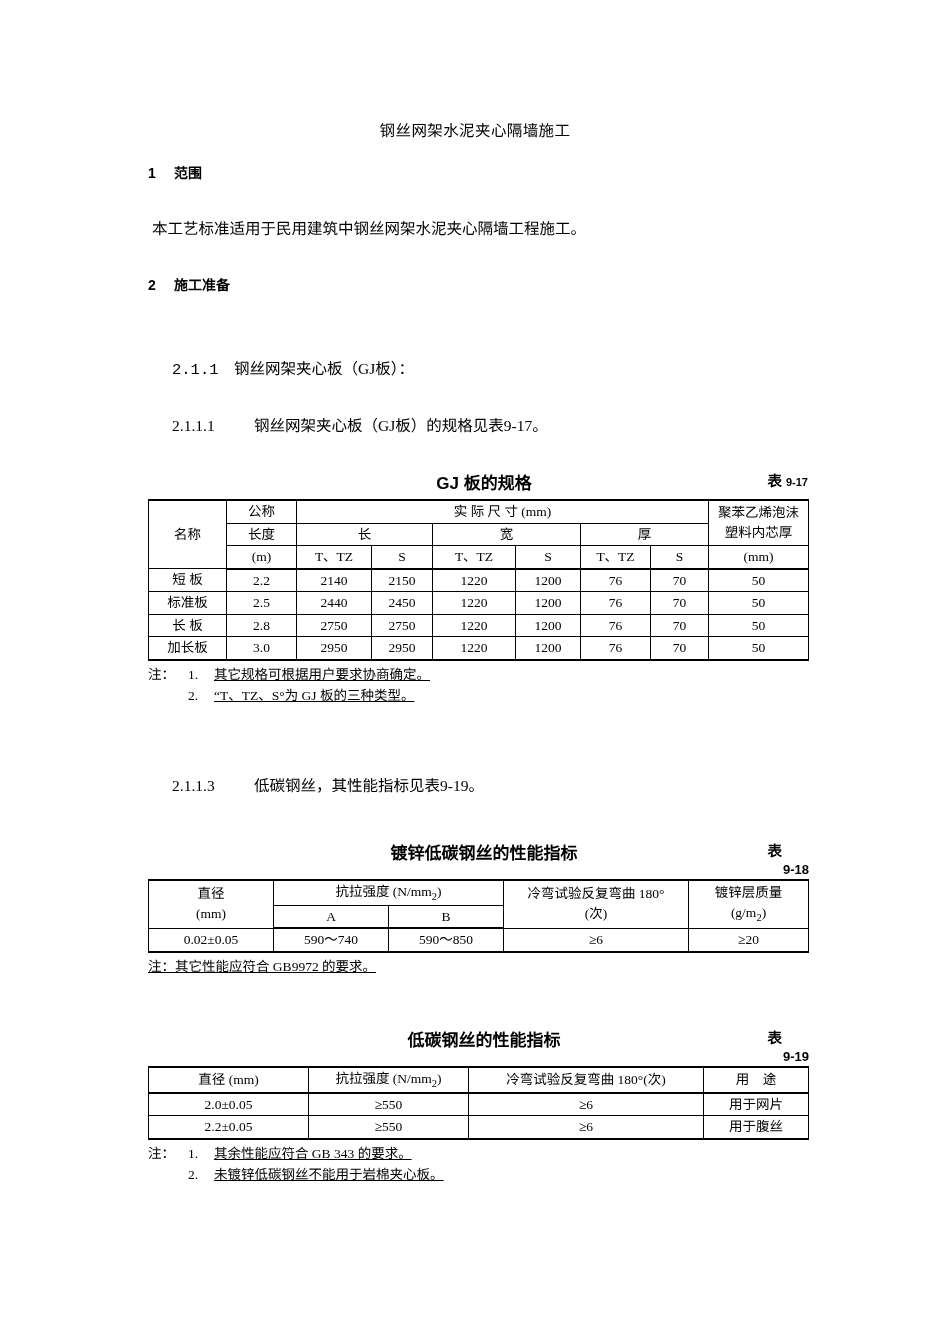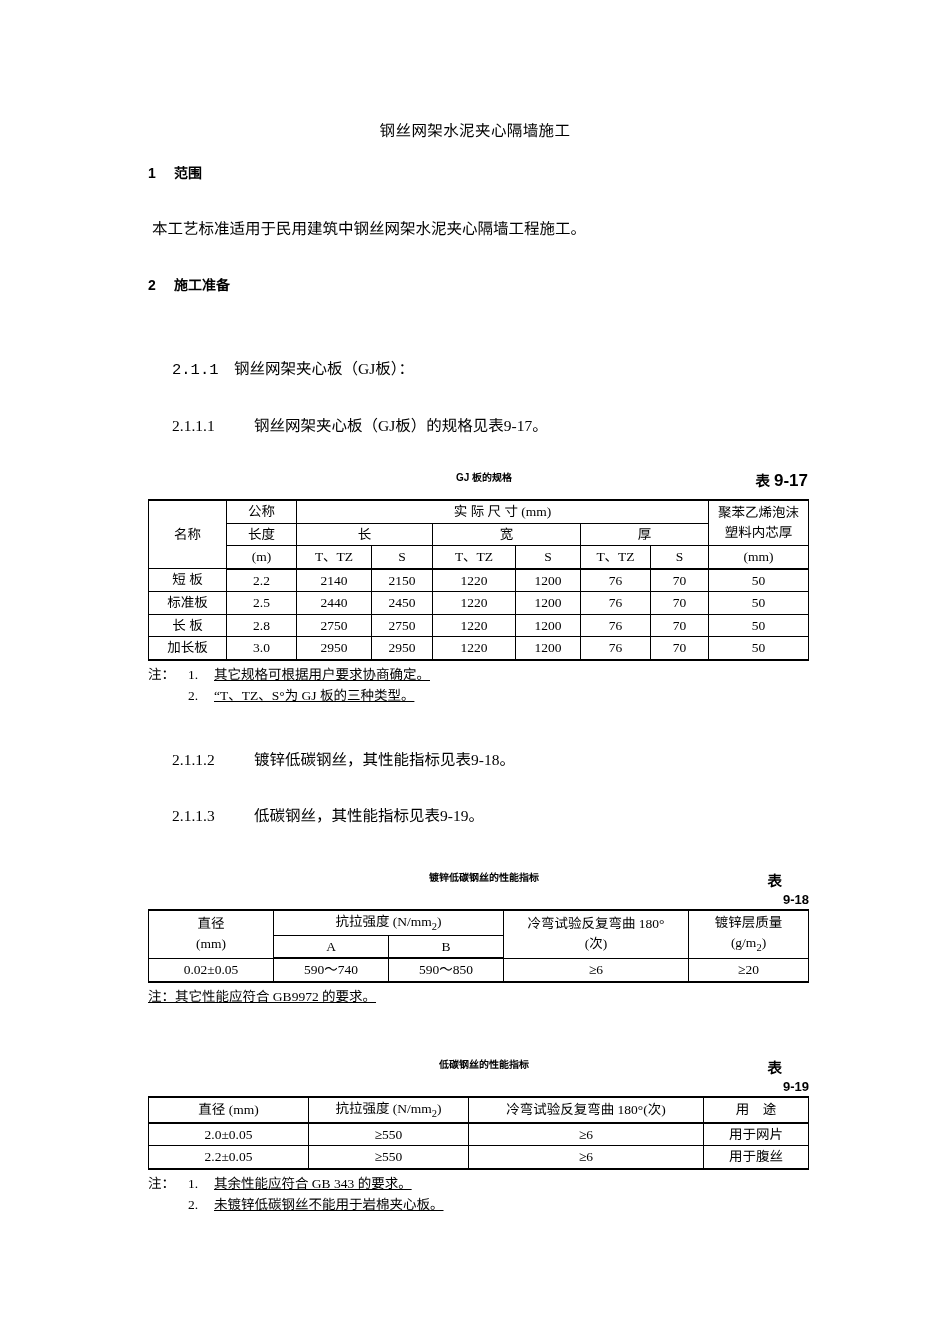--- a/index.html
+++ b/index.html
@@ -67,39 +67,39 @@
     margin-left: 148px;
     height: 30px;
   }
   .tbl-caption .cap-title {
     position: absolute;
     left: 12px;
     right: 0;
     text-align: center;
     font-family: "Liberation Sans", "DejaVu Sans", sans-serif;
     font-weight: bold;
-    font-size: 10px;
+    font-size: 17px;
   }
   .tbl-caption .cap-num {
     position: absolute;
     right: 0;
     top: 0;
     font-family: "Liberation Sans", "DejaVu Sans", sans-serif;
     font-weight: bold;
     font-size: 14.5px;
     white-space: nowrap;
   }
   .tbl-caption .cap-num .sub {
     font-size: 13px;
     position: relative;
     top: 18px;
     left: 1px;
   }
   .tbl-caption .cap-num .flat {
-    font-size: 17px;
+    font-size: 11px;
   }
 
   
   table.doc {
     border-collapse: collapse;
     margin-left: 148px;
     width: 660px;
     font-size: 13.5px;
     font-family: "Liberation Serif", "DejaVu Serif", serif;
     table-layout: fixed;
@@ -281,23 +281,20 @@
 
   <div class="gap-4"></div>
 
   <div class="notes">
     <span class="note-line"><span class="note-lead">注：</span><span class="note-idx">1.</span><span>其它规格可根据用户要求协商确定。</span></span>
     <span class="note-line hang"><span class="note-idx">2.</span><span>“T、TZ、S°为 GJ 板的三种类型。</span></span>
   </div>
 
   <div class="gap-36"></div>
 
-  <div class="para indent1">
-    <span class="lbl w3">2.1.1.2</span><span>镀锌低碳钢丝，其性能指标见表9-18。</span>
-  </div>
 
   <div class="gap-26"></div>
 
   <div class="para indent1">
     <span class="lbl w3">2.1.1.3</span><span>低碳钢丝，其性能指标见表9-19。</span>
   </div>
 
   <div class="gap-40"></div>
 
   <div class="tbl-caption">

